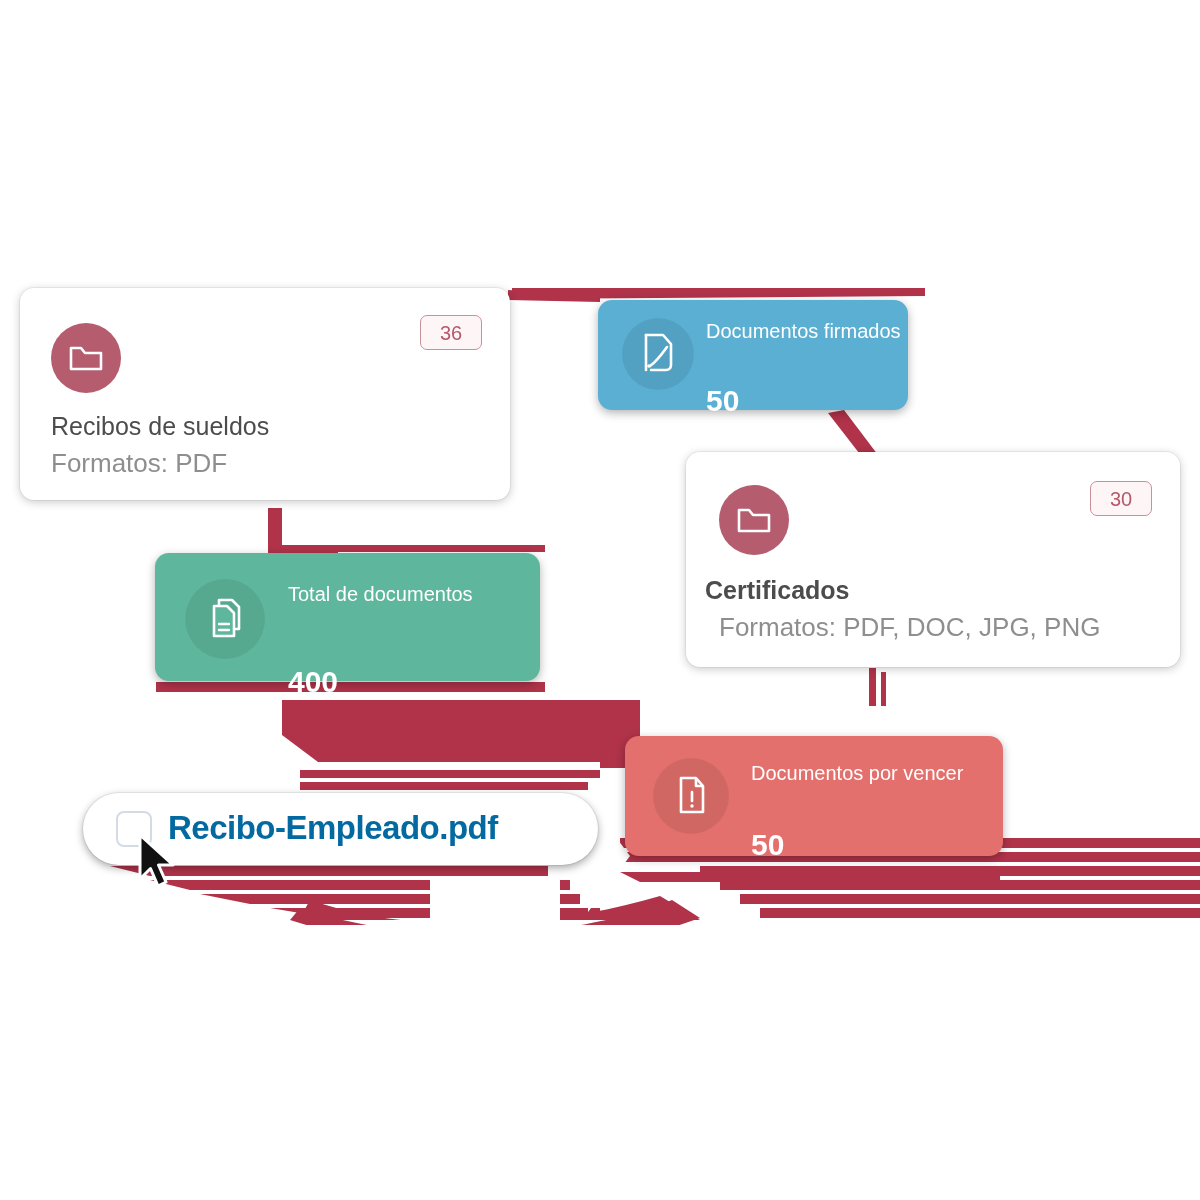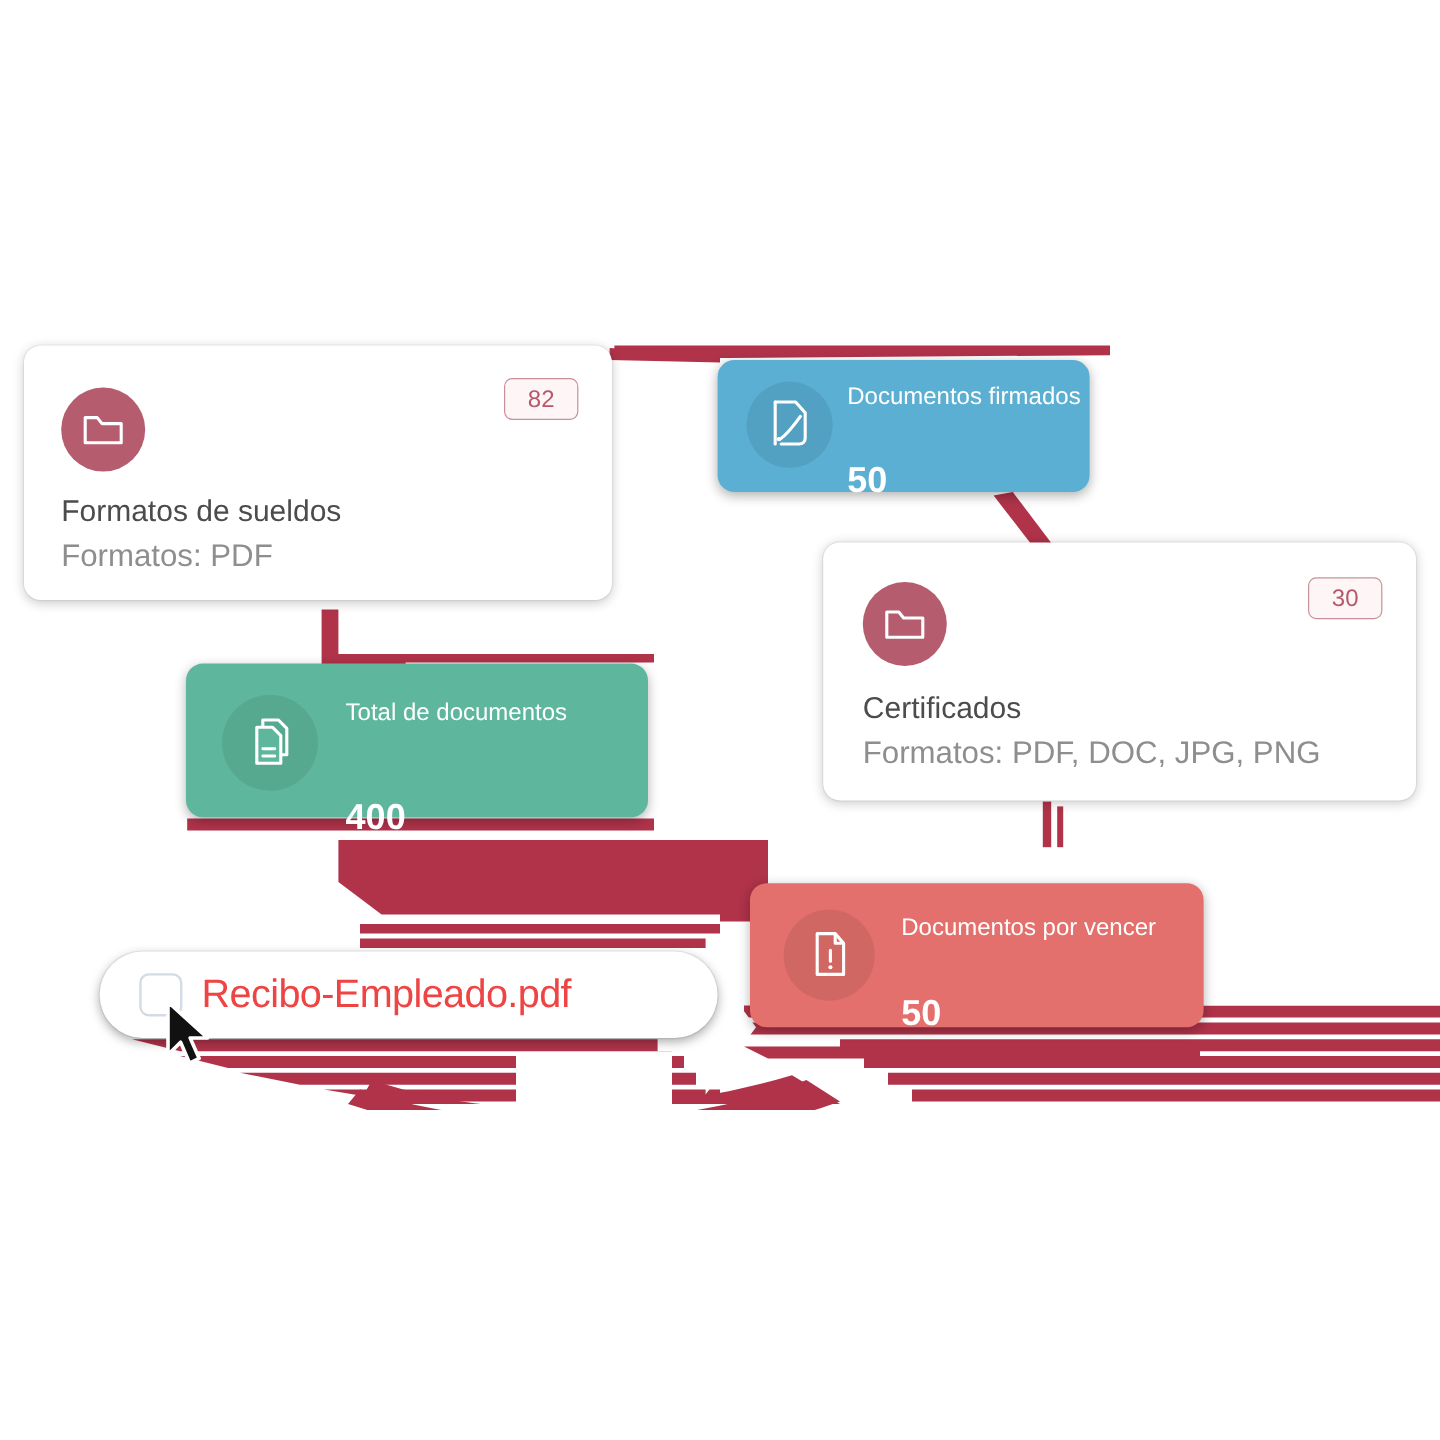--- a/index.html
+++ b/index.html
@@ -50,21 +50,21 @@
     background:#ffffff;border-radius:36px;
     box-shadow:0 3px 9px rgba(0,0,0,.35), 0 0 0 1px rgba(0,0,0,.06);
     box-sizing:border-box;
   }
   #filecheck{
     position:absolute;left:33px;top:18px;width:36px;height:36px;
     border:2px solid #D3DBE4;border-radius:8px;background:#fff;box-sizing:border-box;
   }
   #filename{
     position:absolute;left:85px;top:16px;
-    font-size:33px;font-weight:normal;color:#ef4444;letter-spacing:-0.5px;
+    font-size:33px;font-weight:bold;color:#0369a1;letter-spacing:-0.5px;
     white-space:nowrap;
   }
   #cursor{position:absolute;left:136px;top:833px;width:44px;height:58px;}
 </style>
 </head>
 <body>
 
 <div id="stage">
 
   <svg id="bgart" viewBox="0 0 1200 1200" xmlns="http://www.w3.org/2000/svg">
@@ -120,38 +120,38 @@
   </svg>
 
   <div class="wcard" style="left:20px;top:288px;width:490px;height:212px;">
 
     <div class="folder-circle" style="left:31px;top:35px;width:70px;height:70px;">
       <svg width="36" height="30" viewBox="0 0 36 30">
         <path d="M3,26 L3,5 L13,5 L17,10 L33,10 L33,26 Z" fill="none" stroke="#ffffff" stroke-width="2.6" stroke-linejoin="round"></path>
       </svg>
     </div>
 
-    <div class="badge" style="right:28px;top:27px;width:60px;height:33px;">82</div>
-
-    <div class="wtitle" style="left:31px;top:124px;">Formatos de sueldos</div>
+    <div class="badge" style="right:28px;top:27px;width:60px;height:33px;">36</div>
+
+    <div class="wtitle" style="left:31px;top:124px;">Recibos de sueldos</div>
 
     <div class="wsub" style="left:31px;top:160px;">Formatos: PDF</div>
   </div>
 
   <div class="wcard" style="left:686px;top:452px;width:494px;height:215px;padding-left:29px;">
 
     <div class="folder-circle" style="left:33px;top:33px;width:70px;height:70px;">
       <svg width="36" height="30" viewBox="0 0 36 30">
         <path d="M3,26 L3,5 L13,5 L17,10 L33,10 L33,26 Z" fill="none" stroke="#ffffff" stroke-width="2.6" stroke-linejoin="round"></path>
       </svg>
     </div>
 
     <div class="badge" style="right:28px;top:29px;width:60px;height:33px;">30</div>
 
-    <div class="wtitle" style="left:33px;top:124px;">Certificados</div>
+    <div class="wtitle" style="left:19px;top:124px;font-weight:bold;">Certificados</div>
 
     <div class="wsub" style="left:33px;top:160px;">Formatos: PDF, DOC, JPG, PNG</div>
   </div>
 
   <div class="stat" style="left:598px;top:300px;width:310px;height:110px;background:#5BAFD3;">
     <div class="ic-circle" style="left:24px;top:18px;width:72px;height:72px;background:rgba(0,0,0,.08);">
       <svg width="40" height="44" viewBox="0 0 40 44">
         <path d="M8,3 L25,3 L33,12 L33,33 C33,36 31,38 28,38 L13,38" fill="none" stroke="#fff" stroke-width="2.6" stroke-linejoin="round" stroke-linecap="round"></path>
         <path d="M8,3 L8,38" fill="none" stroke="#fff" stroke-width="2.6" stroke-linecap="round"></path>
         <path d="M12,34 C18,30 24,22 29,15" fill="none" stroke="#fff" stroke-width="2.6" stroke-linecap="round"></path>

